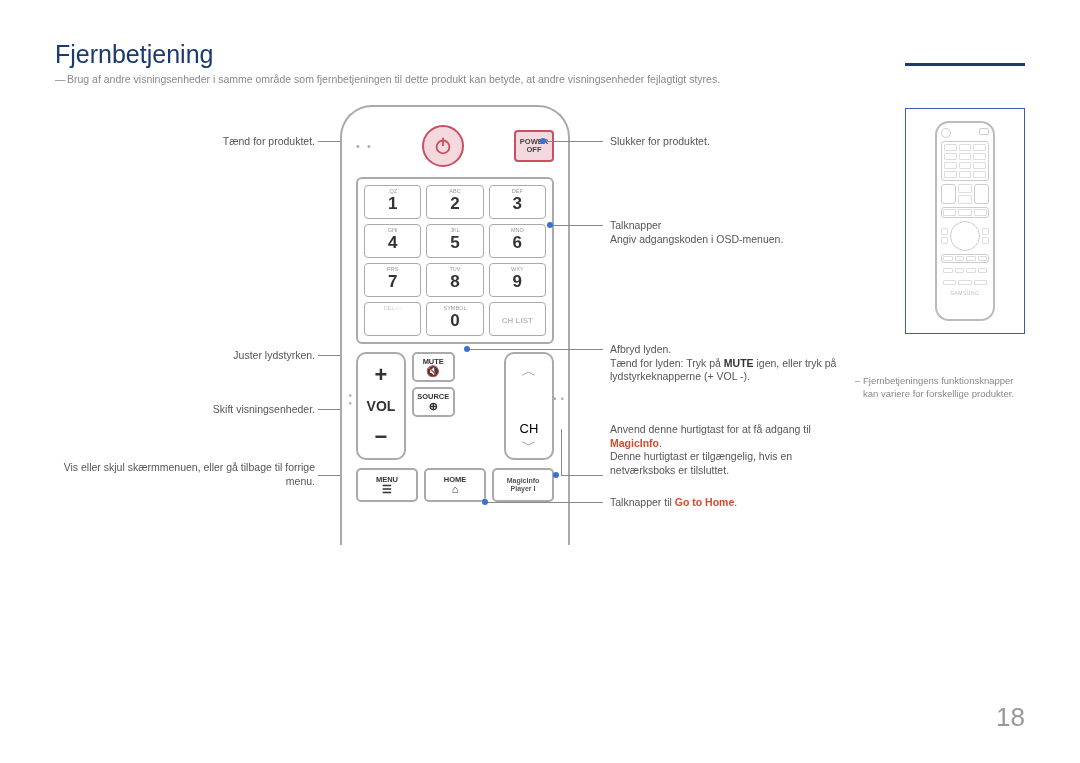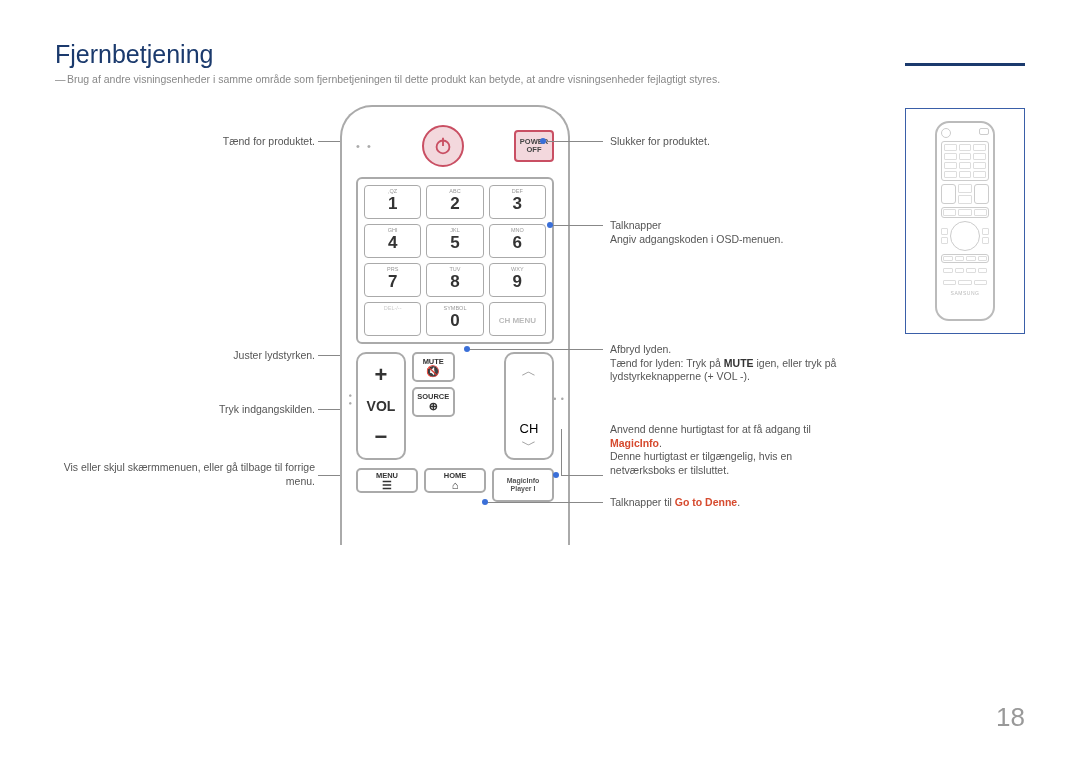--- a/index.html
+++ b/index.html
@@ -147,21 +147,21 @@
     align-items: center;
     justify-content: center;
     font-size: 7.5px;
     font-weight: bold;
   }
   .small-btn .icon { font-size: 11px; line-height:1; }
   .pair-row { display:flex; gap:5px;}
   .pair-row .small-btn { flex:1;}
 
   .bottom-row { display: flex; gap: 6px; margin-top: 8px; }
-  .bottom-row .small-btn { flex:1; height: 25px;}
+  .bottom-row .small-btn { flex:1; height: 34px;}
   .magic-btn { font-size:7px; line-height:1.15; font-weight:bold; color:#555; text-align:center; border:2px solid #aaa; border-radius:5px; flex:1; height:34px; display:flex; flex-direction:column; align-items:center; justify-content:center;}
 
   
   .line {
     position: absolute;
     background: #888;
   }
   .conn-dot {
     position: absolute;
     width: 6px; height: 6px; border-radius: 50%; background: #3a6fd8;
@@ -237,21 +237,21 @@
 <div class="page">
   <div class="header-line"></div>
   <div class="title">Fjernbetjening</div>
   <div class="note">Brug af andre visningsenheder i samme område som fjernbetjeningen til dette produkt kan betyde, at andre visningsenheder fejlagtigt styres.</div>
 
   <div class="content">
 
     <div class="left-labels">
       <div class="lbl" style="top:30px;">Tænd for produktet.</div>
       <div class="lbl" style="top:244px;">Juster lydstyrken.</div>
-      <div class="lbl" style="top:298px;">Tryk indgangskilden.</div>
+      <div class="lbl" style="top:298px;">Skift visningsenheder.</div>
       <div class="lbl" style="top:356px;">Vis eller skjul skærmmenuen, eller gå tilbage til forrige menu.</div>
     </div>
 
     <div class="line" style="left:263px; top:36px; width:48px; height:1px;"></div>
     <div class="conn-dot" style="left:309px; top:33px;"></div>
     <div class="line" style="left:263px; top:250px; width:28px; height:1px;"></div>
     <div class="line" style="left:291px; top:250px; width:1px; height:45px;"></div>
     <div class="conn-dot" style="left:296px; top:292px;"></div>
     <div class="line" style="left:263px; top:304px; width:102px; height:1px;"></div>
     <div class="conn-dot" style="left:363px; top:301px;"></div>
@@ -311,21 +311,21 @@
             <span class="num">9</span>
           </div>
         <div class="key grey">
             <span class="sub" style="color:#ccc;">DEL-/--</span>
           </div>
         <div class="key">
             <span class="sub">SYMBOL</span>
             <span class="num">0</span>
           </div>
         <div class="key txt grey">
-            <span class="num" style="color:#bbb;">CH MENU</span>
+            <span class="num" style="color:#bbb;">CH LIST</span>
           </div>
       </div>
 
       <div class="mid-row">
         <div class="volbox">
           <span class="sign">+</span>
           <span class="voltxt">VOL</span>
           <span class="sign">−</span>
         </div>
         <div class="mid-col">
@@ -389,21 +389,21 @@
       </div>
       <div class="lbl" style="top:238px;">
         <span>Afbryd lyden.</span><br>
         <span>Tænd for lyden: Tryk på </span><span class="bold">MUTE</span><span> igen, eller tryk på lydstyrkeknapperne (+ VOL -).</span>
       </div>
       <div class="lbl" style="top:318px;">
         <span>Anvend denne hurtigtast for at få adgang til </span><span class="red">MagicInfo</span><span>.</span><br>
         <span>Denne hurtigtast er tilgængelig, hvis en netværksboks er tilsluttet.</span>
       </div>
       <div class="lbl" style="top:391px;">
-        <span>Talknapper til </span><span class="red">Go to Denne</span><span>.</span>
+        <span>Talknapper til </span><span class="red">Go to Home</span><span>.</span>
       </div>
     </div>
 
   </div>
 
   <div class="thumb-box">
     <div class="thumb-remote">
       <div style="display:flex; justify-content:space-between; width:100%;">
           <div style="width:10px;height:10px;border:1px solid #ccc;border-radius:50%;"></div>
           <div style="width:10px;height:7px;border:1px solid #ccc;border-radius:2px;"></div>
@@ -459,15 +459,16 @@
           <div class="thumb-cell" style="height:5px;"></div>
         </div>
       <div class="thumb-grid g3" style="border:none;">
           <div class="thumb-cell" style="height:5px;"></div>
           <div class="thumb-cell" style="height:5px;"></div>
           <div class="thumb-cell" style="height:5px;"></div>
         </div>
       <div class="thumb-logo">SAMSUNG</div>
     </div>
   </div>
+  <div class="thumb-note">Fjernbetjeningens funktionsknapper kan variere for forskellige produkter.</div>
 
   <div class="page-num">18</div>
 </div>
 
 </body></html>

